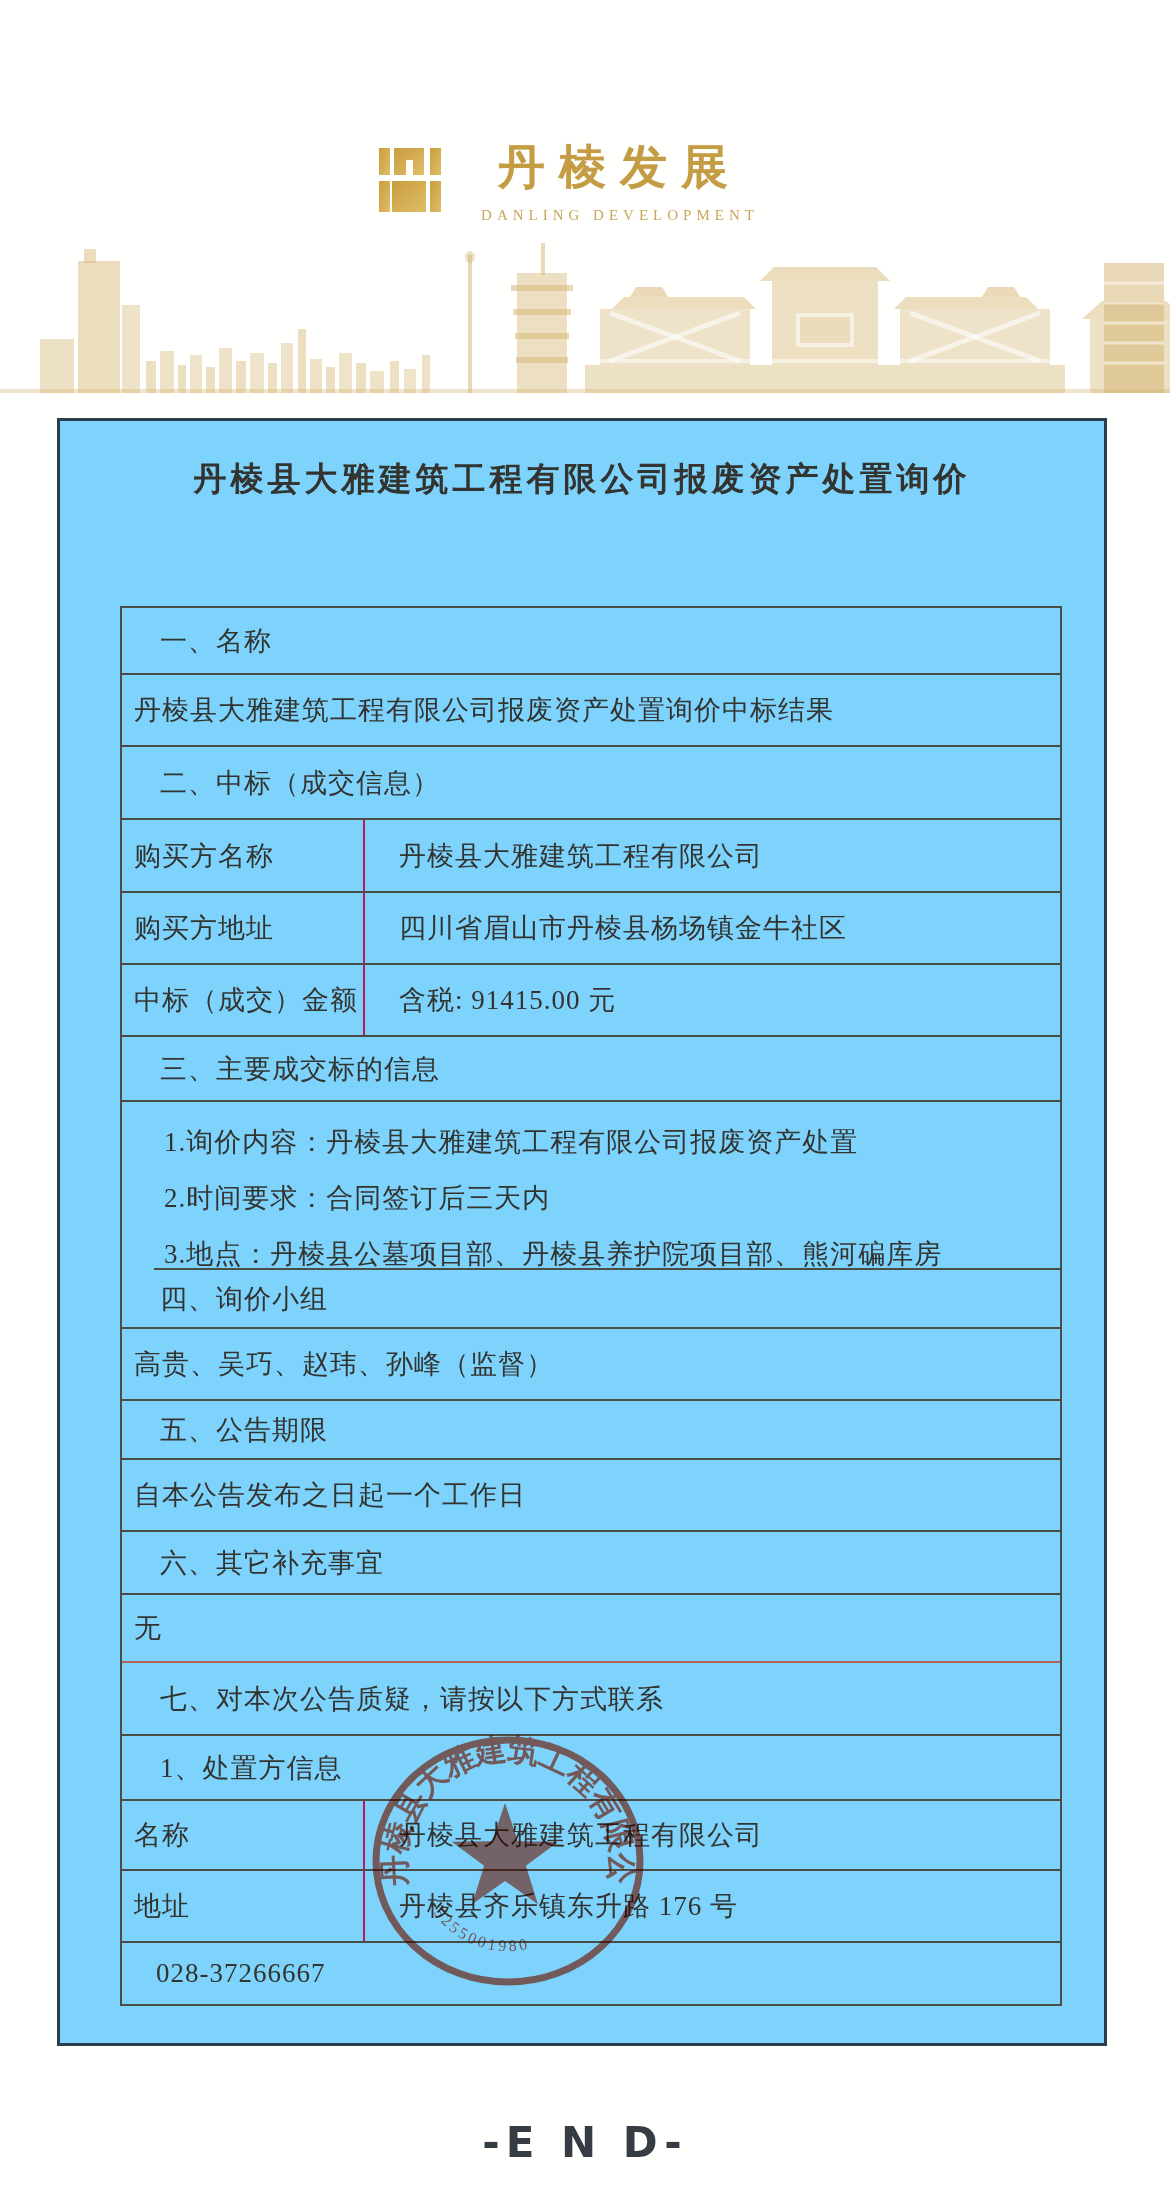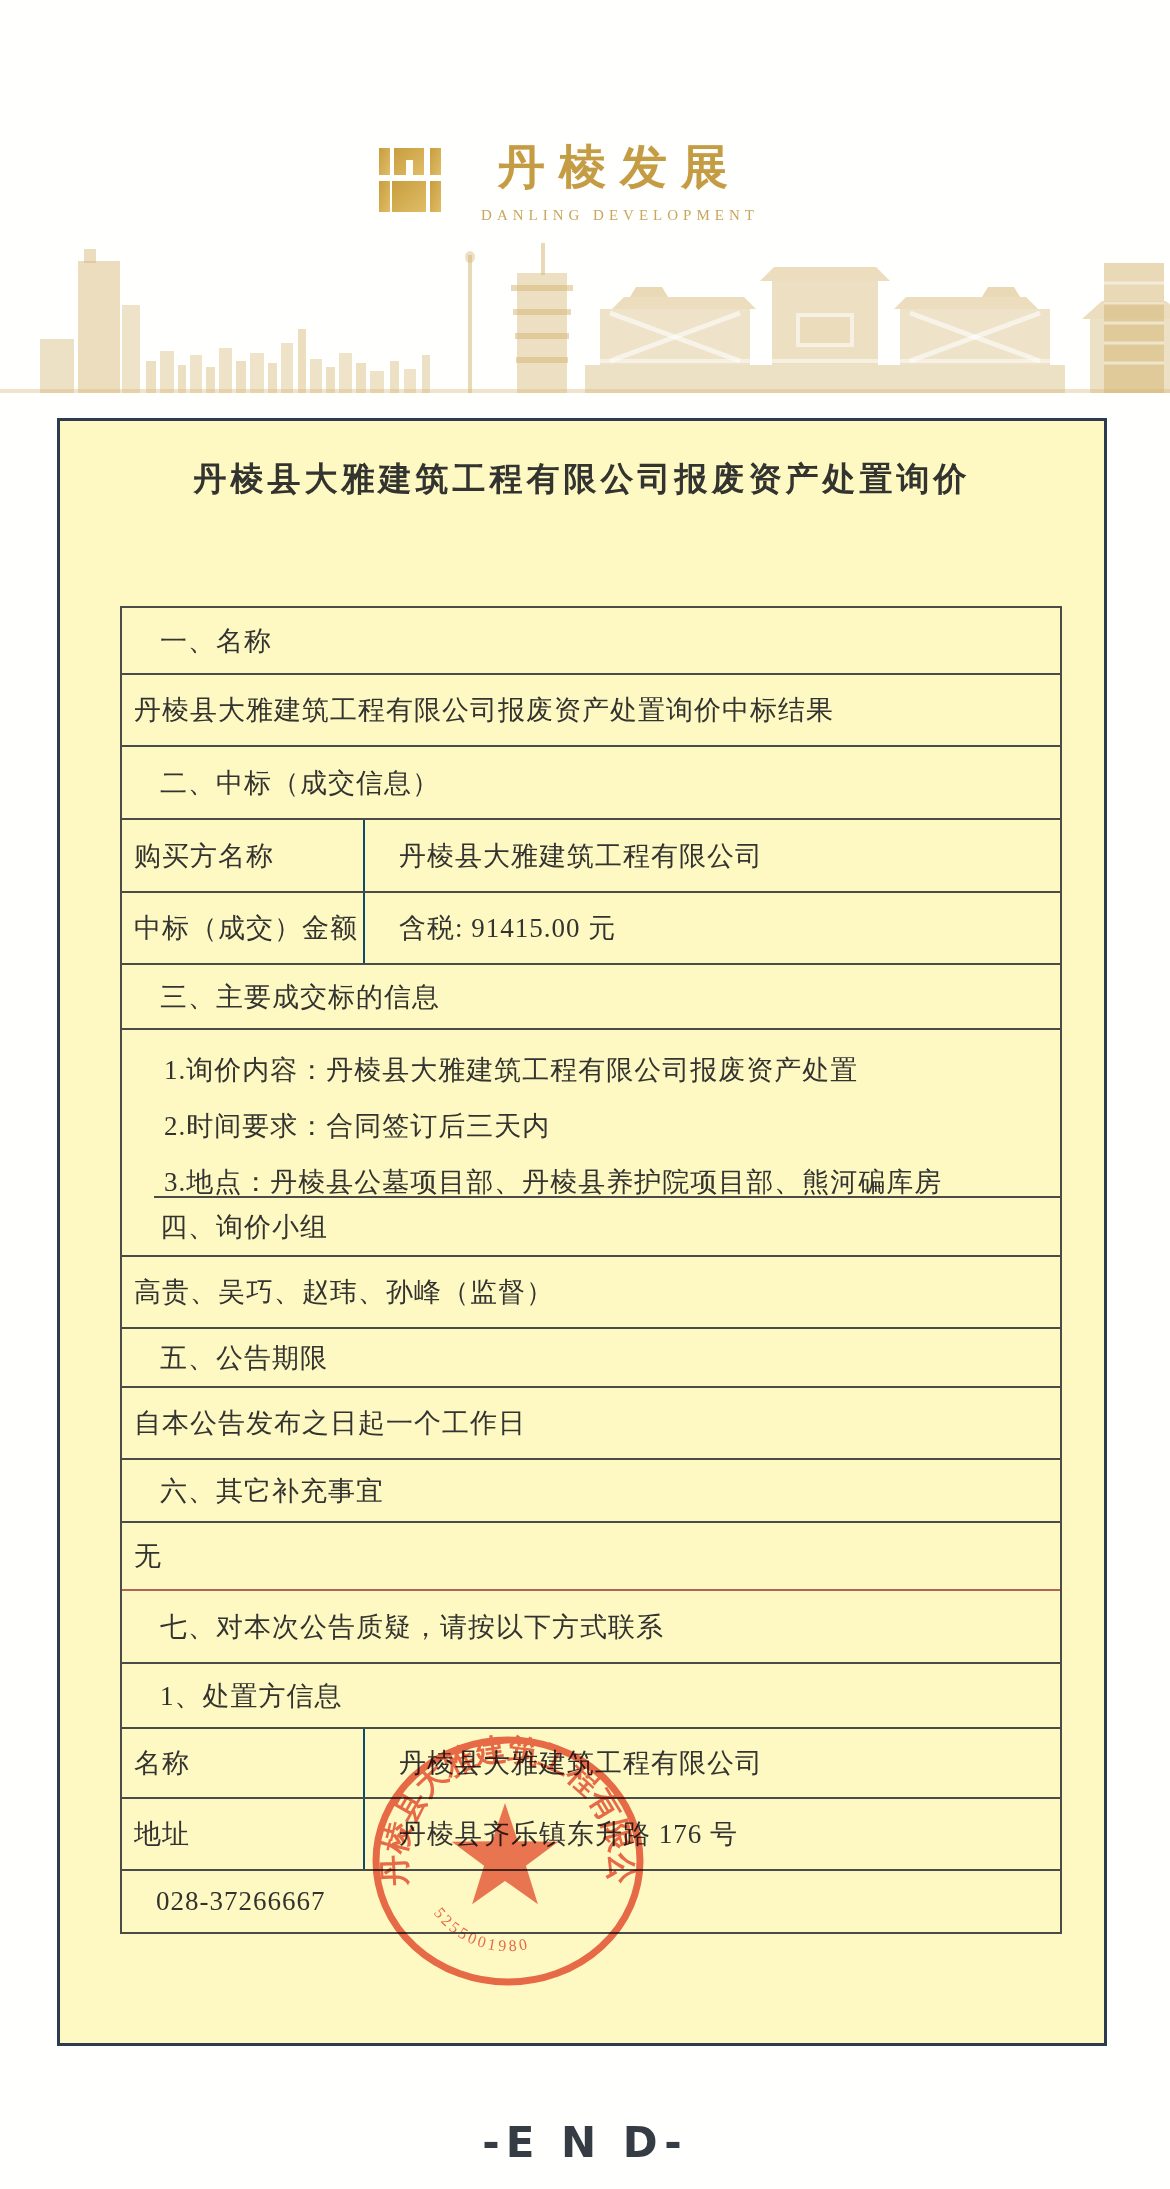--- a/index.html
+++ b/index.html
@@ -13,36 +13,36 @@
   .brand-text{display:flex;flex-direction:column;align-items:center;}
   .brand-name{font-size:47px;font-weight:bold;letter-spacing:14px;color:#c49c43;
               text-shadow:0 0 1px rgba(196,156,67,.4);white-space:nowrap;}
   .brand-sub{margin-top:8px;font-size:15px;letter-spacing:5px;color:#c8a75d;white-space:nowrap;}
 
   
   .skyline{position:absolute;top:243px;left:0;width:1170px;height:150px;}
 
   
   .frame{position:absolute;left:57px;top:418px;width:1050px;height:1628px;box-sizing:border-box;
-         border:3px solid #2c3c4e;background:#fef9c3;}
+         border:3px solid #2c3c4e;background:#7dd3fc;}
   .doc-title{position:absolute;left:0;right:0;text-align:center;font-weight:bold;
              font-size:33px;letter-spacing:4px;color:#33332f;white-space:nowrap;}
   .doc-title.l1{top:36px;}
   .doc-title.l2{top:116px;}
 
   
   .tbl{position:absolute;left:60px;top:185px;width:942px;box-sizing:border-box;
        border:2px solid #4b4b48;background:transparent;}
   .row{box-sizing:border-box;border-bottom:2px solid #4b4b48;display:flex;align-items:stretch;
        font-size:27px;letter-spacing:1px;color:#333330;}
   .row:last-child{border-bottom:none;}
   .cell{display:flex;align-items:center;box-sizing:border-box;}
   .row.section .cell{padding-left:38px;width:100%;}
   .row.content .cell{padding-left:12px;width:100%;}
-  .lab{width:243px;flex:0 0 243px;border-right:2px solid #0c4a6e;padding-left:12px;}
+  .lab{width:243px;flex:0 0 243px;border-right:2px solid #be185d;padding-left:12px;}
   .val{flex:1;padding-left:34px;}
   .row.multi{flex-direction:column;justify-content:flex-start;padding:12px 0 0 10px;margin-left:32px;}
   .row.multi .mline{line-height:56px;height:56px;white-space:nowrap;}
   .row.redline{border-bottom-color:#b2645c;}
 
   
   .seal{position:absolute;left:368px;top:1732px;width:280px;height:258px;
         mix-blend-mode:multiply;opacity:.85;pointer-events:none;}
 
   
@@ -155,20 +155,24 @@
         <div class="cell">丹棱县大雅建筑工程有限公司报废资产处置询价中标结果</div>
         </div>
       <div class="row section" style="height:73px">
         <div class="cell">二、中标（成交信息）</div>
         </div>
       <div class="row pair" style="height:73px">
         <div class="cell lab">购买方名称</div>
         <div class="cell val">丹棱县大雅建筑工程有限公司</div>
         </div>
       <div class="row pair" style="height:72px">
+        <div class="cell lab">购买方地址</div>
+        <div class="cell val">四川省眉山市丹棱县杨场镇金牛社区</div>
+        </div>
+      <div class="row pair" style="height:72px">
         <div class="cell lab">中标（成交）金额</div>
         <div class="cell val">含税: 91415.00 元</div>
         </div>
       <div class="row section" style="height:65px">
         <div class="cell">三、主要成交标的信息</div>
         </div>
       <div class="row multi" style="height:168px">
         <div class="mline">1.询价内容：丹棱县大雅建筑工程有限公司报废资产处置</div>
         <div class="mline">2.时间要求：合同签订后三天内</div>
         <div class="mline">3.地点：丹棱县公墓项目部、丹棱县养护院项目部、熊河碥库房</div>

